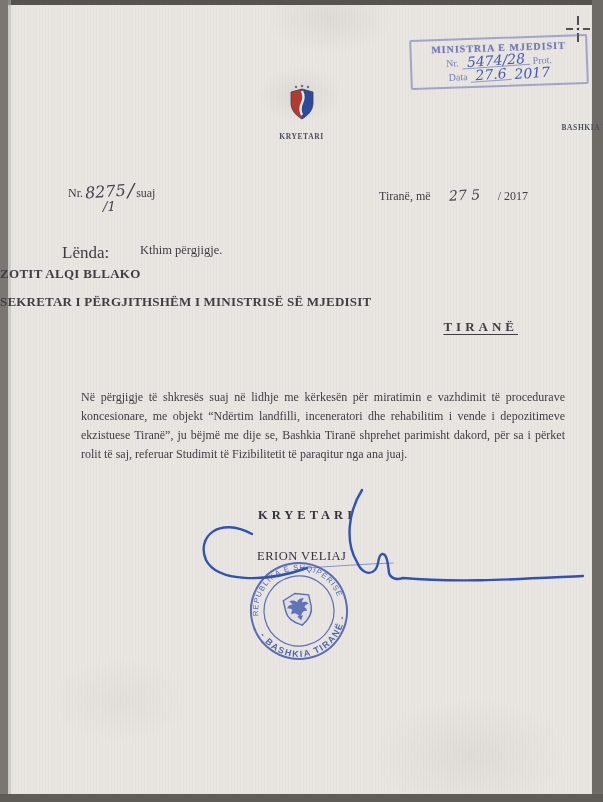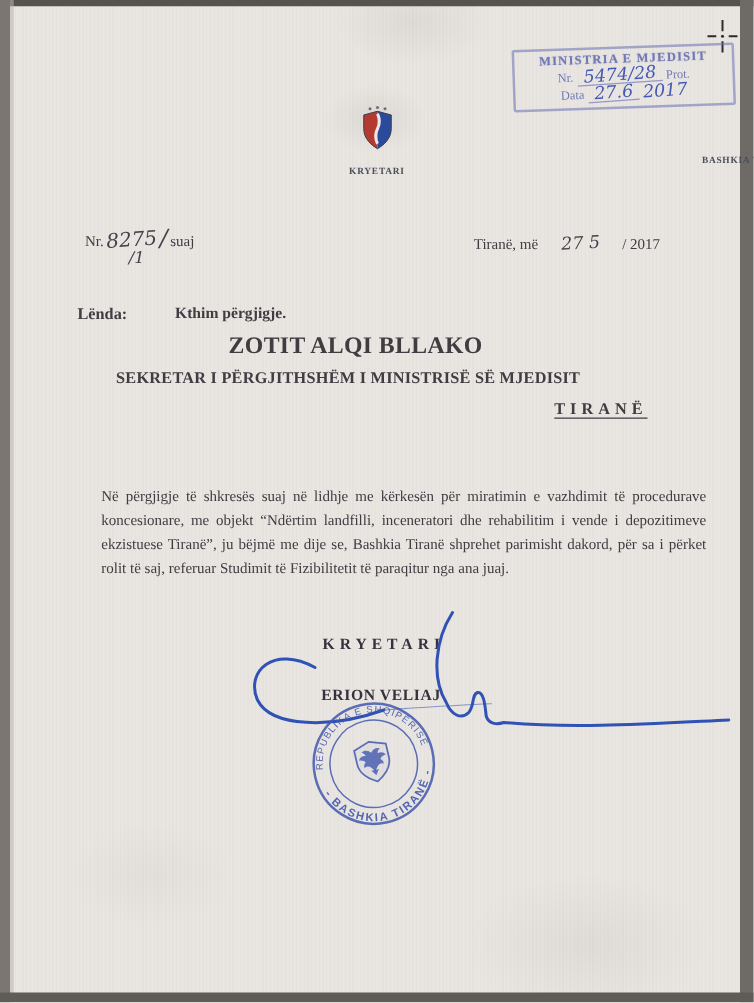--- a/index.html
+++ b/index.html
@@ -44,34 +44,34 @@
     letter-spacing:.6px;color:#4a4e59;}
 
   
   .ref-nr{left:68px;top:182px;font-size:12px;display:flex;align-items:baseline;gap:2px;}
   .ref-nr .num{font-size:16px;display:inline-block;transform:rotate(-4deg);}
   .ref-nr .slash{font-size:19px;line-height:10px;}
   .ref-nr-sub{left:103px;top:199px;font-size:13px;}
   .ref-date{left:379px;top:187px;font-size:12px;display:flex;align-items:baseline;gap:18px;}
   .ref-date .num{font-size:14px;display:inline-block;transform:rotate(-3deg);}
 
-  .subject-label{left:62px;top:243px;font-size:13px;font-weight:bold;}
-  .subject-value{left:140px;top:243px;font-size:12.5px;font-weight:bold;}
+  .subject-label{left:62px;top:243px;font-size:17px;font-weight:normal;}
+  .subject-value{left:140px;top:243px;font-size:12.5px;font-weight:normal;}
 
-  .recip1{left:0;top:266px;width:569px;text-align:center;font-size:19px;font-weight:bold;letter-spacing:.3px;}
-  .recip2{left:0;top:294px;width:485px;text-align:center;font-size:13px;font-weight:bold;letter-spacing:.2px;margin-left:36px;}
+  .recip1{left:0;top:266px;width:569px;font-size:13px;font-weight:bold;letter-spacing:.3px;}
+  .recip2{left:0;top:294px;width:485px;text-align:left;font-size:13px;font-weight:bold;letter-spacing:.2px;}
   .recip-city{top:319px;right:85px;font-size:13px;font-weight:bold;letter-spacing:4px;
     text-decoration:underline;text-underline-offset:3px;}
 
   .salutation{left:62px;top:365px;font-size:12.5px;font-weight:bold;}
   .bodytext{left:62px;top:388px;width:484px;font-size:12px;line-height:19px;text-align:justify;margin-left:19px;}
   .closing{left:62px;top:474px;font-size:12px;}
 
   .sig-title{left:258px;top:508px;font-size:12.5px;font-weight:bold;letter-spacing:4px;color:#34323c;}
-  .sig-name{left:257px;top:549px;font-size:12.5px;font-weight:bold;letter-spacing:.5px;color:#34323c;}
+  .sig-name{left:257px;top:549px;font-size:12.5px;font-weight:normal;letter-spacing:.5px;color:#34323c;}
 
   .rstamp{left:240px;top:552px;transform:rotate(-13deg);}
   .rstamp text{font-family:"Liberation Sans", sans-serif;}
 
   .crosshair{left:562px;top:13px;}
 </style>
 </head>
 <body>
 
 <div class="stage">

